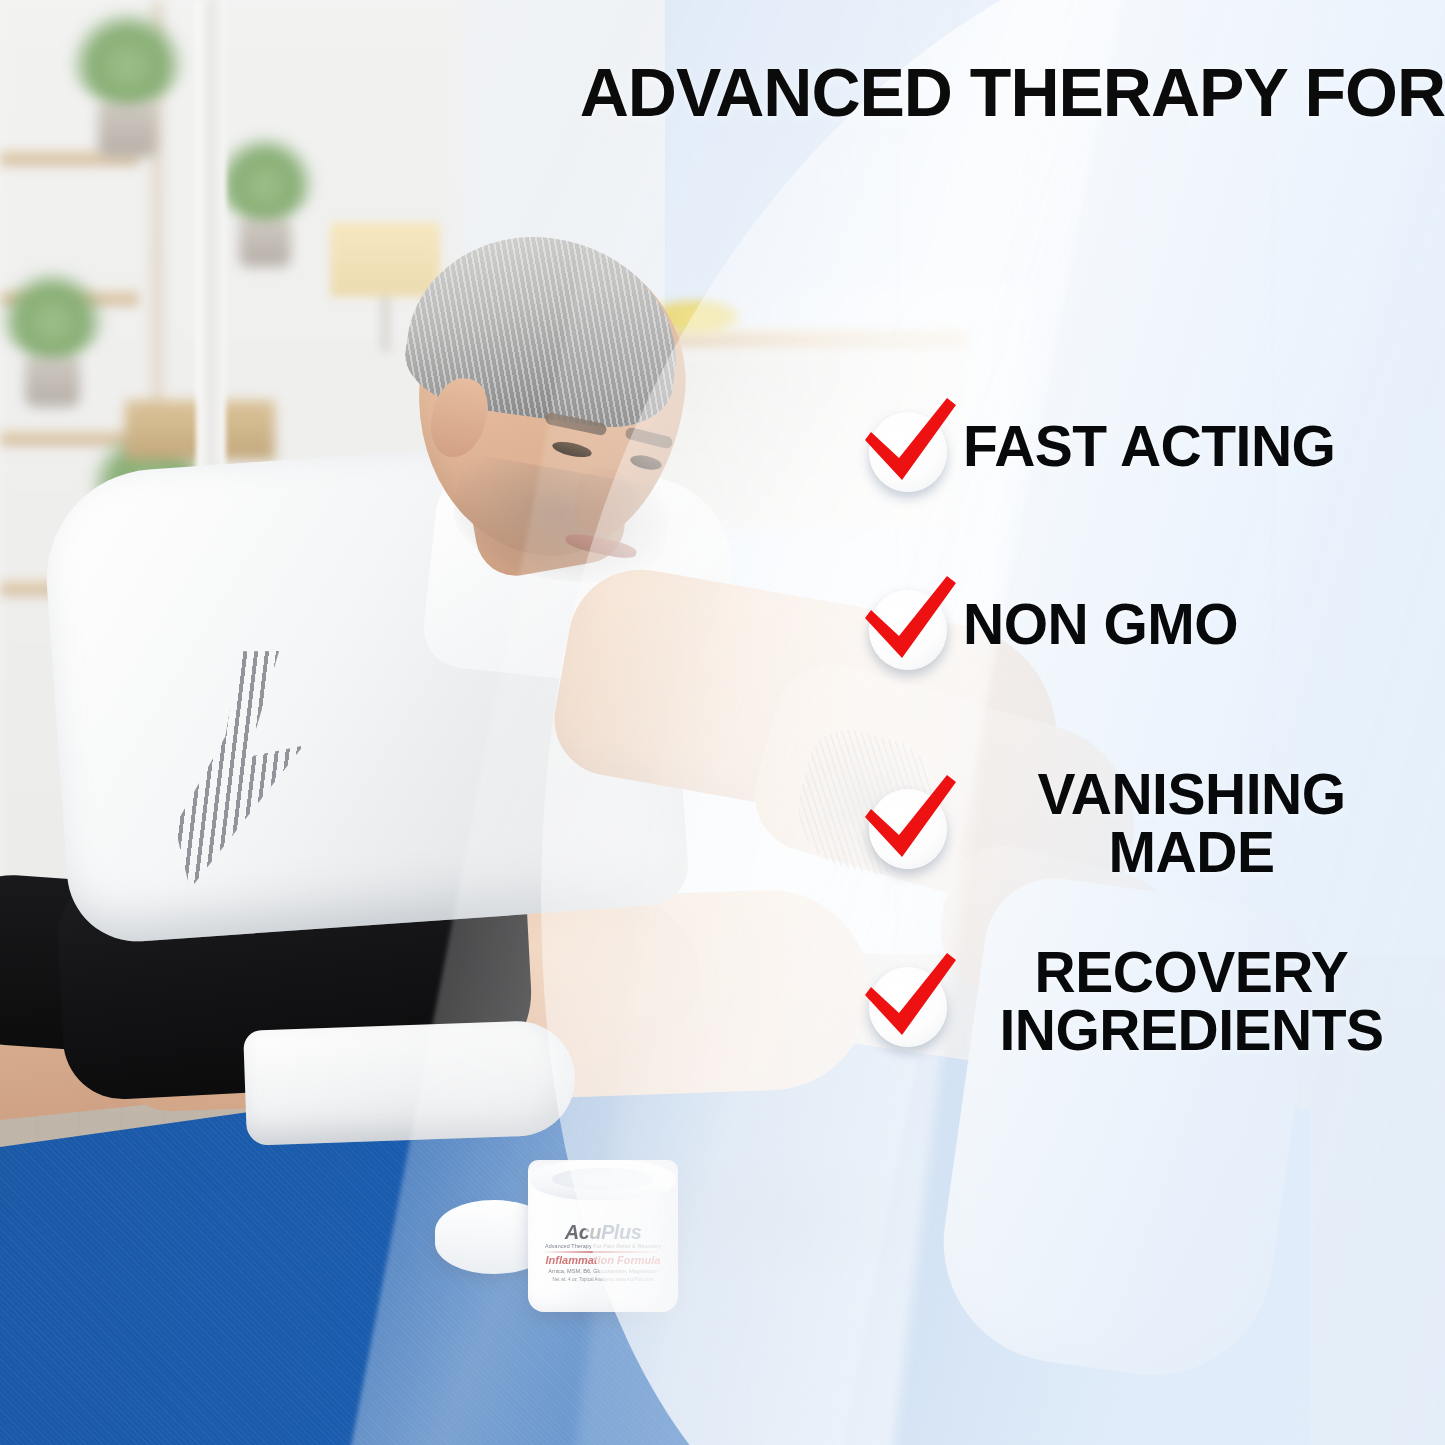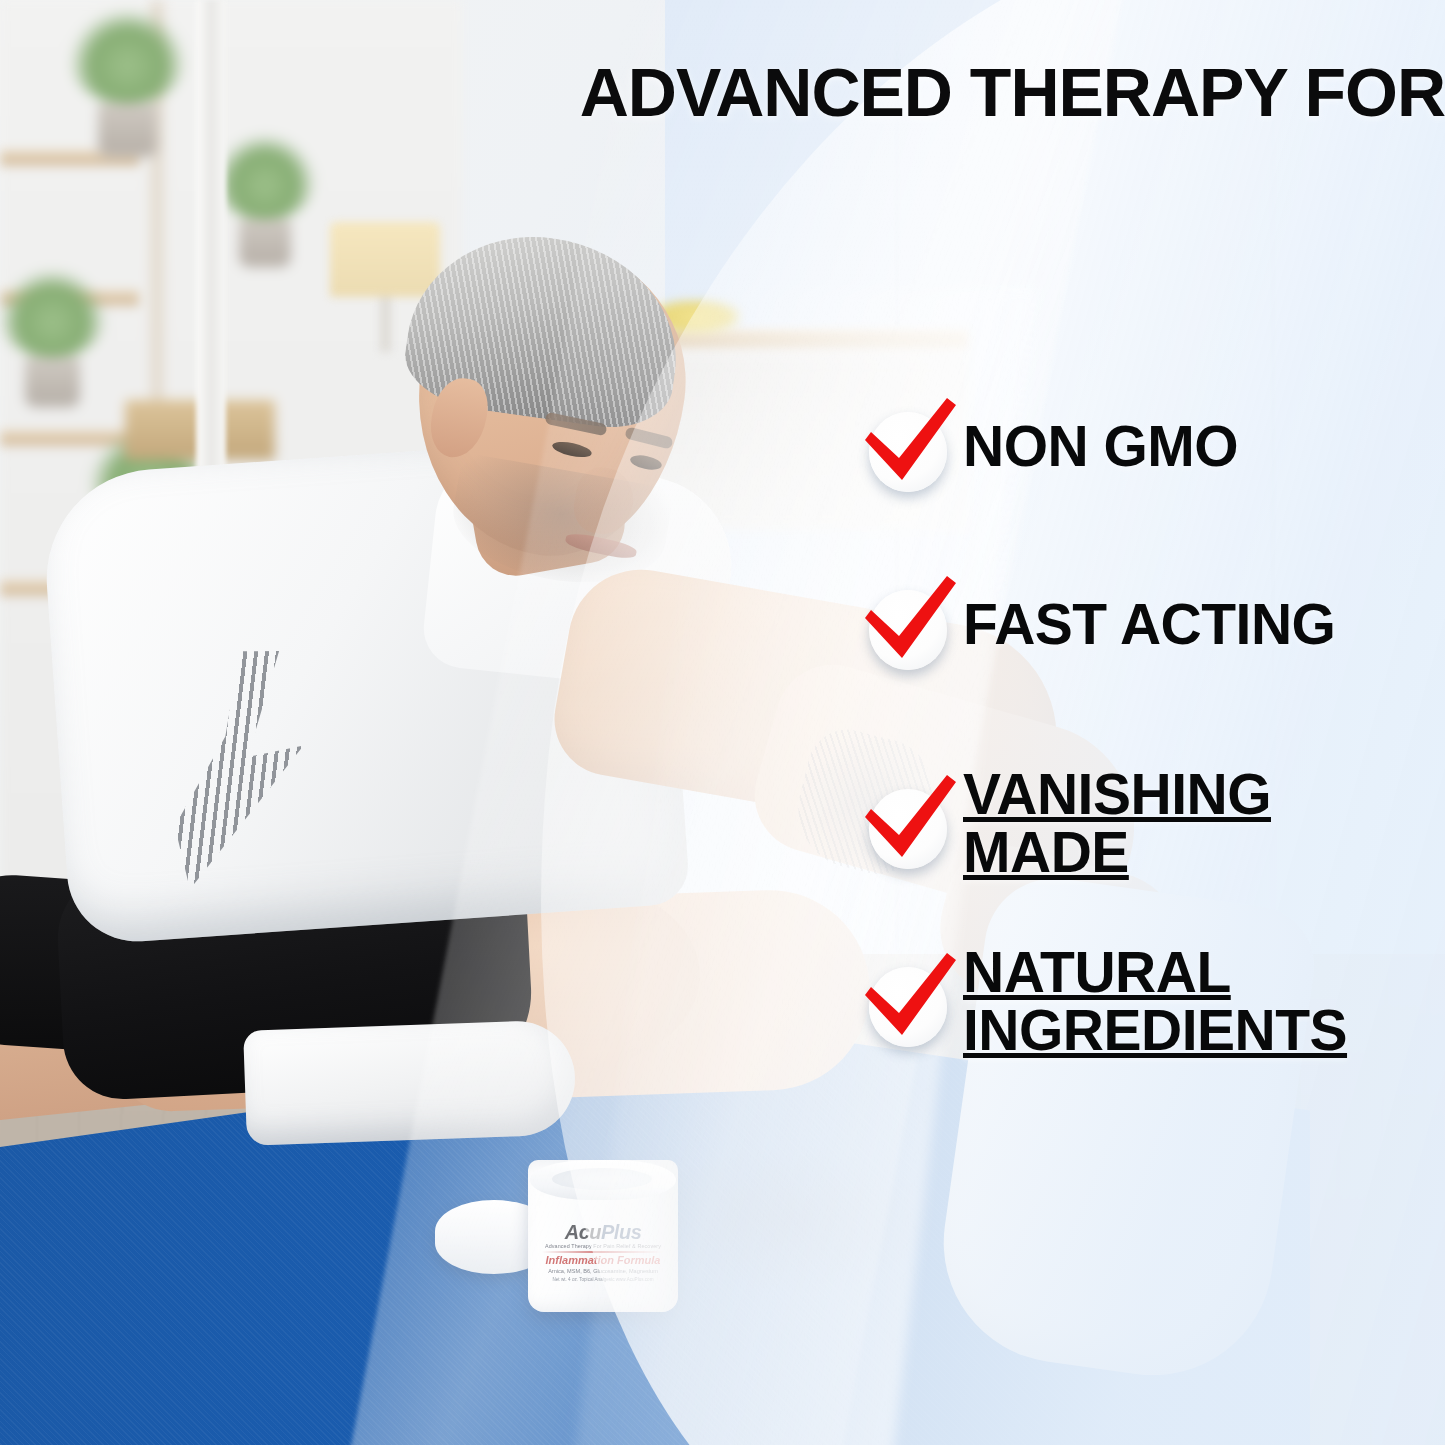--- a/index.html
+++ b/index.html
@@ -419,21 +419,21 @@
   }
   .benefit-label{
     flex:1;
     font-size:57px;
     font-weight:bold;
     line-height:1.02;
     color:#08090a;
     letter-spacing:-.5px;
     text-shadow:0 2px 5px rgba(255,255,255,.45);
   }
-  .benefit-label.center{ text-align:left; padding-right:20px;text-decoration:underline; }
+  .benefit-label.center{ text-align:center; padding-right:20px; }
 </style>
 </head>
 <body>
 
 <div id="poster">
 
   <div class="bg-room">
 
     <div class="wall-right"></div>
     <div class="wall-seam" style="left:62%"></div>
@@ -545,33 +545,33 @@
   <div class="benefits">
 
     <div class="benefit">
       <div class="check-wrap">
         <div class="check-disc"></div>
         <svg class="check-mark" viewBox="0 0 108 108">
           <path d="M10 48 L16 40 L44 66 L92 6 L101 13 L47 88 Z" fill="#ee1111"></path>
         </svg>
       </div>
       <div class="benefit-label">
-        <span>NON GMO</span>
+        <span>FAST ACTING</span>
       </div>
     </div>
 
     <div class="benefit">
       <div class="check-wrap">
         <div class="check-disc"></div>
         <svg class="check-mark" viewBox="0 0 108 108">
           <path d="M10 48 L16 40 L44 66 L92 6 L101 13 L47 88 Z" fill="#ee1111"></path>
         </svg>
       </div>
       <div class="benefit-label">
-        <span>FAST ACTING</span>
+        <span>NON GMO</span>
       </div>
     </div>
 
 
     <div class="benefit tall">
       <div class="check-wrap">
         <div class="check-disc"></div>
         <svg class="check-mark" viewBox="0 0 108 108">
           <path d="M10 48 L16 40 L44 66 L92 6 L101 13 L47 88 Z" fill="#ee1111"></path>
         </svg>
@@ -583,20 +583,20 @@
     </div>
 
     <div class="benefit tall">
       <div class="check-wrap">
         <div class="check-disc"></div>
         <svg class="check-mark" viewBox="0 0 108 108">
           <path d="M10 48 L16 40 L44 66 L92 6 L101 13 L47 88 Z" fill="#ee1111"></path>
         </svg>
       </div>
       <div class="benefit-label center">
-        <div>NATURAL</div>
+        <div>RECOVERY</div>
         <div>INGREDIENTS</div>
       </div>
     </div>
 
   </div>
 
 </div>
 
 </body></html>

